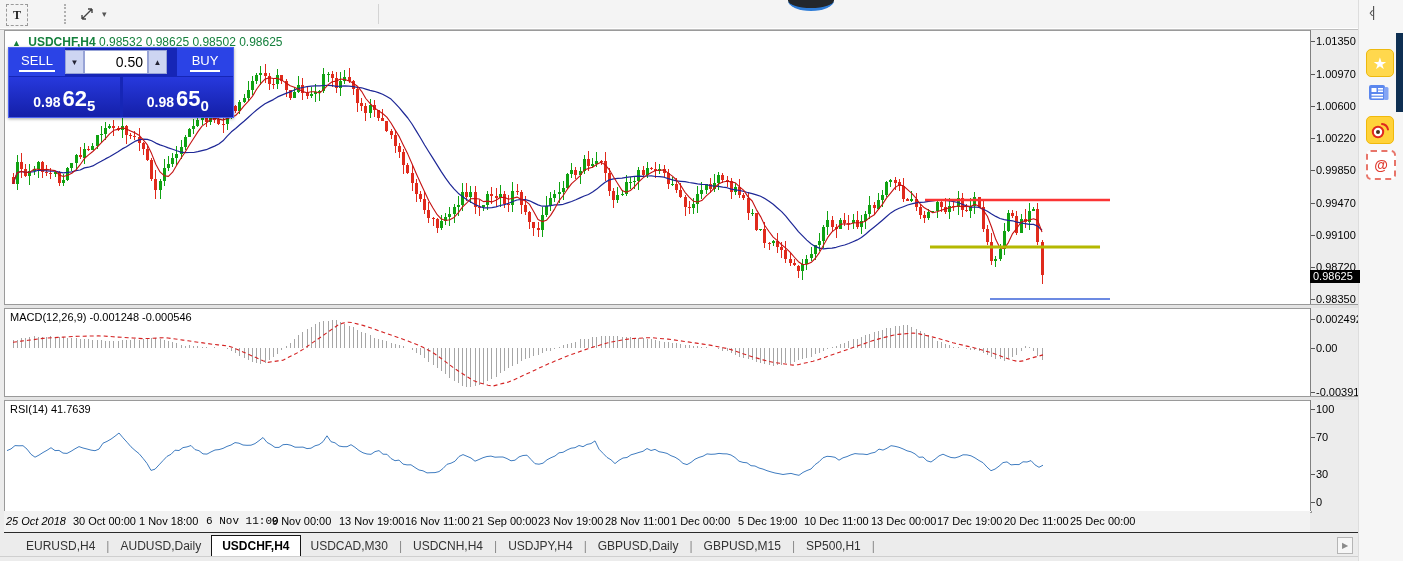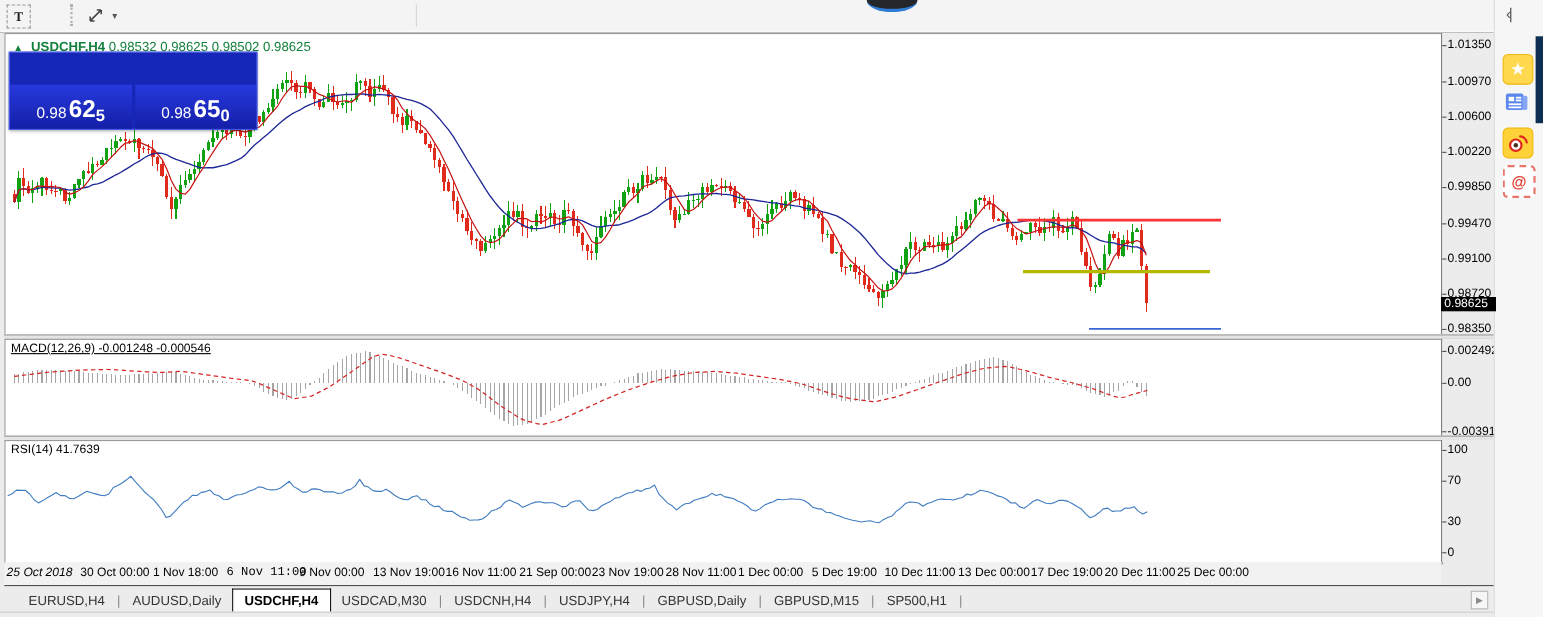--- a/index.html
+++ b/index.html
@@ -43,21 +43,21 @@
   .bs-btn .u{border-bottom:2px solid #fff;padding:1px 2px 2px;}
   .sell-btn{width:56px;}
   .buy-btn{width:56px;margin-left:auto;}
   .spin{width:17px;background:#cdd5f2;border:1px solid #98a4d6;color:#223;display:flex;align-items:center;justify-content:center;
     font-size:8px;cursor:pointer;margin:2px 0;}
   .vol-box{width:62px;background:#fff;margin:2px 0;border:1px solid #98a4d6;display:flex;align-items:center;}
   .vol-box input{width:56px;border:none;outline:none;font:14px "Liberation Sans",sans-serif;text-align:right;padding-right:4px;background:transparent;}
   .tp-row2{position:absolute;left:0;top:29px;width:100%;height:40px;display:flex;gap:3px;}
   .big-box{flex:1;background:linear-gradient(#2739dd,#141fa8);color:#fff;display:flex;align-items:flex-end;justify-content:center;
     padding-bottom:3px;cursor:pointer;}
-  .big-box .pre{font-size:14px;font-weight:normal;margin:0 2px 4px 0;}
+  .big-box .pre{font-size:14px;font-weight:bold;margin:0 2px 4px 0;}
   .big-box .big{font-size:22px;font-weight:bold;line-height:30px;}
   .big-box .sup{font-size:15px;font-weight:bold;vertical-align:18px;}
   
   .tabline{position:absolute;left:4px;top:532px;width:1354px;height:1px;background:#2a2a2a;}
   .tabbar{position:absolute;left:4px;top:533px;width:1354px;height:23px;background:#ececec;display:flex;align-items:flex-end;font-size:12px;color:#333;}
   .tab{padding:3px 10px;cursor:pointer;white-space:nowrap;}
   .tab.active{background:#fff;border:1px solid #151515;border-bottom:1px solid #fff;font-weight:bold;color:#000;margin-bottom:-1px;}
   .tab-sep{color:#888;margin:0 1px 3px;}
   .tab-scroll{position:absolute;left:1337px;top:537px;width:14px;height:15px;background:#f6f6f6;border:1px solid #b5b5b5;
     color:#8a8a8a;font-size:8px;display:flex;align-items:center;justify-content:center;cursor:pointer;}
@@ -617,20 +617,33 @@
       <div class="axis-label" style="top: 199px;">0.99100</div>
       <div class="tick" style="top: 205px;"></div>
       <div class="axis-label" style="top: 231px;">0.98720</div>
       <div class="tick" style="top: 237px;"></div>
       <div class="axis-label" style="top: 263px;">0.98350</div>
       <div class="tick" style="top: 269px;"></div>
     </div>
   <div class="price-tag">0.98625</div>
 
   <div class="tpanel">
+    <div class="tp-row1">
+      <div class="bs-btn sell-btn">
+          <span class="u">SELL</span>
+        </div>
+      <div class="spin">▼</div>
+      <div class="vol-box">
+        <input value="0.50" style="">
+      </div>
+      <div class="spin">▲</div>
+      <div class="bs-btn buy-btn">
+          <span class="u">BUY</span>
+        </div>
+    </div>
     <div class="tp-row2">
       <div class="big-box">
         <span class="pre">0.98</span>
           <span class="big">62</span>
           <span class="sup">5</span>
       </div>
       <div class="big-box">
         <span class="pre">0.98</span>
           <span class="big">65</span>
           <span class="sup">0</span>
@@ -885,21 +898,21 @@
           <line x1="1016.0" y1="39" x2="1016.0" y2="42.0" stroke="#a6a6a6" stroke-width="1"></line>
           <line x1="1020.2" y1="39" x2="1020.2" y2="37.4" stroke="#a6a6a6" stroke-width="1"></line>
           <line x1="1024.4" y1="39" x2="1024.4" y2="37.7" stroke="#a6a6a6" stroke-width="1"></line>
           <line x1="1028.6" y1="39" x2="1028.6" y2="42.4" stroke="#a6a6a6" stroke-width="1"></line>
           <line x1="1032.8" y1="39" x2="1032.8" y2="47.1" stroke="#a6a6a6" stroke-width="1"></line>
           <line x1="1037.0" y1="39" x2="1037.0" y2="51.1" stroke="#a6a6a6" stroke-width="1"></line>
         </g>
         <polyline points="8.0,33.2 13.0,32.6 18.0,31.9 23.0,31.3 28.0,30.7 33.0,30.0 38.0,29.4 43.0,29.0 48.0,28.7 53.0,28.4 58.0,28.1 63.0,27.8 68.0,27.5 73.0,27.3 78.0,27.2 83.0,27.1 88.0,27.0 93.0,26.9 98.0,27.0 103.0,27.4 108.0,27.7 113.0,28.1 118.0,28.4 123.0,28.7 128.0,29.0 133.0,29.3 138.0,29.6 143.0,29.5 148.0,29.3 153.0,29.0 158.0,28.7 163.0,29.0 168.0,29.7 173.0,30.4 178.0,31.1 183.0,31.8 188.0,32.5 193.0,33.2 198.0,33.9 203.0,34.6 208.0,35.3 213.0,35.9 218.0,36.4 223.0,37.0 228.0,38.6 233.0,40.7 238.0,42.9 243.0,45.1 248.0,47.3 253.0,49.5 258.0,51.7 263.0,53.4 268.0,52.6 273.0,51.9 278.0,51.2 283.0,48.6 288.0,46.1 293.0,43.5 298.0,40.4 303.0,36.9 308.0,33.4 313.0,30.0 318.0,26.5 323.0,23.0 328.0,19.5 333.0,16.0 338.0,14.1 343.0,13.2 348.0,13.7 353.0,15.1 358.0,16.4 363.0,18.0 368.0,19.7 373.0,21.5 378.0,23.2 383.0,25.0 388.0,26.7 393.0,28.4 398.0,30.2 403.0,32.0 408.0,34.0 413.0,35.9 418.0,38.3 423.0,41.0 428.0,43.7 433.0,47.1 438.0,50.8 443.0,54.6 448.0,58.4 453.0,61.8 458.0,65.0 463.0,68.2 468.0,71.4 473.0,73.5 478.0,74.8 483.0,76.2 488.0,77.0 493.0,75.7 498.0,74.4 503.0,73.2 508.0,71.2 513.0,68.9 518.0,66.6 523.0,64.3 528.0,62.0 533.0,59.6 538.0,57.3 543.0,55.0 548.0,52.9 553.0,50.8 558.0,48.8 563.0,46.8 568.0,44.9 573.0,43.2 578.0,41.4 583.0,39.7 588.0,38.1 593.0,36.7 598.0,35.2 603.0,33.8 608.0,32.7 613.0,31.8 618.0,30.9 623.0,30.1 628.0,29.5 633.0,29.3 638.0,29.0 643.0,28.7 648.0,28.8 653.0,29.3 658.0,29.7 663.0,30.1 668.0,30.7 673.0,31.5 678.0,32.2 683.0,32.9 688.0,33.6 693.0,34.4 698.0,35.1 703.0,35.8 708.0,36.7 713.0,37.7 718.0,38.7 723.0,39.8 728.0,41.2 733.0,42.9 738.0,44.7 743.0,46.4 748.0,48.0 753.0,49.4 758.0,50.9 763.0,52.3 768.0,53.3 773.0,54.0 778.0,54.7 783.0,55.4 788.0,56.1 793.0,55.7 798.0,54.5 803.0,53.4 808.0,52.2 813.0,50.7 818.0,49.0 823.0,47.2 828.0,45.5 833.0,43.8 838.0,42.0 843.0,40.3 848.0,38.5 853.0,36.8 858.0,35.1 863.0,33.3 868.0,31.6 873.0,30.1 878.0,28.8 883.0,27.5 888.0,26.2 893.0,25.4 898.0,25.0 903.0,24.5 908.0,24.1 913.0,24.6 918.0,25.8 923.0,26.9 928.0,28.1 933.0,29.4 938.0,30.9 943.0,32.3 948.0,33.8 953.0,35.1 958.0,36.2 963.0,37.4 968.0,38.5 973.0,39.9 978.0,41.3 983.0,42.8 988.0,44.2 993.0,46.0 998.0,47.9 1003.0,49.8 1008.0,51.3 1013.0,52.5 1018.0,51.9 1023.0,50.1 1028.0,48.6 1033.0,47.3 1038.0,45.9" fill="none" stroke="#d42222" stroke-width="1.1" stroke-dasharray="4 3"></polyline>
       </svg>
     </div>
-  <div class="ind-label" style="left:10px;top:311px;text-decoration:underline;">MACD(12,26,9) -0.001248 -0.000546</div>
+  <div class="ind-label" style="left:10px;top:311px;">MACD(12,26,9) -0.001248 -0.000546</div>
   <div class="axis-col" id="axis-macd" style="top:308px;height:88px;">
       <div class="axis-label" style="top: 5px;">0.002492</div>
       <div class="tick" style="top: 11px;"></div>
       <div class="axis-label" style="top: 34px;">0.00</div>
       <div class="tick" style="top: 40px;"></div>
       <div class="axis-label" style="top: 78px;">-0.003913</div>
       <div class="tick" style="top: 84px;"></div>
     </div>
 
   <div class="splitter" style="top:396px;"></div>

